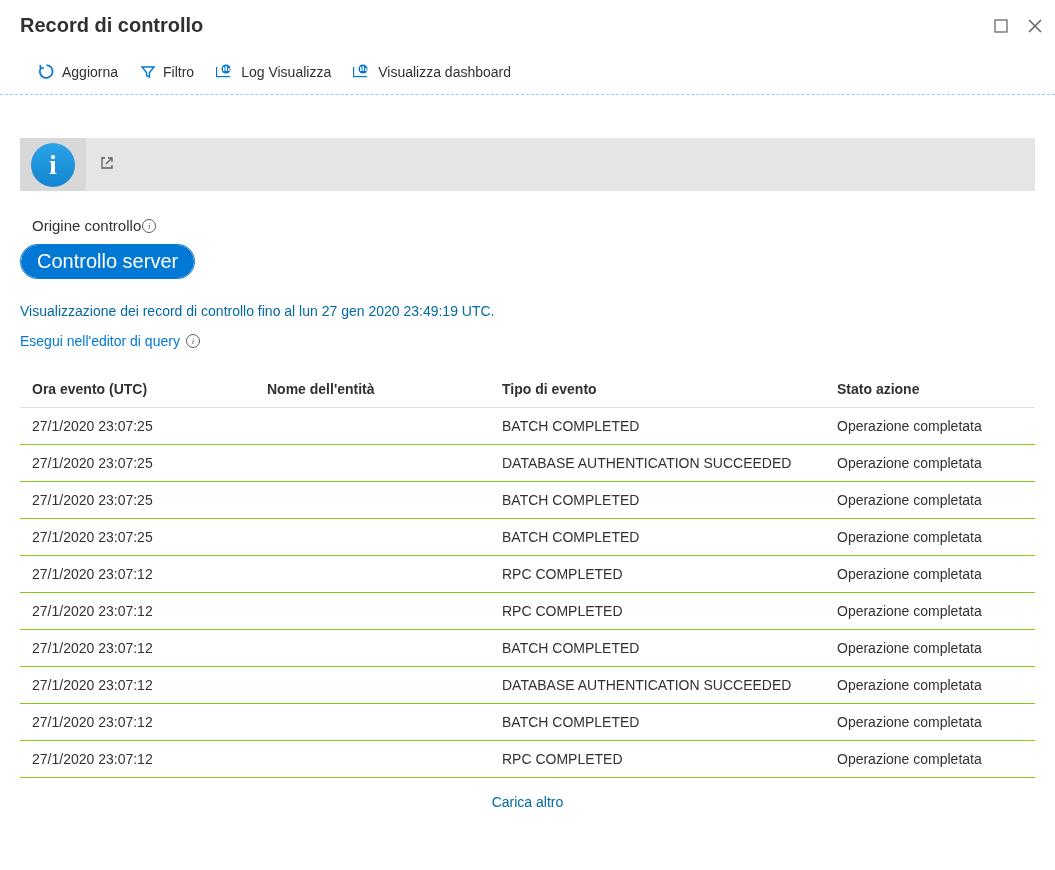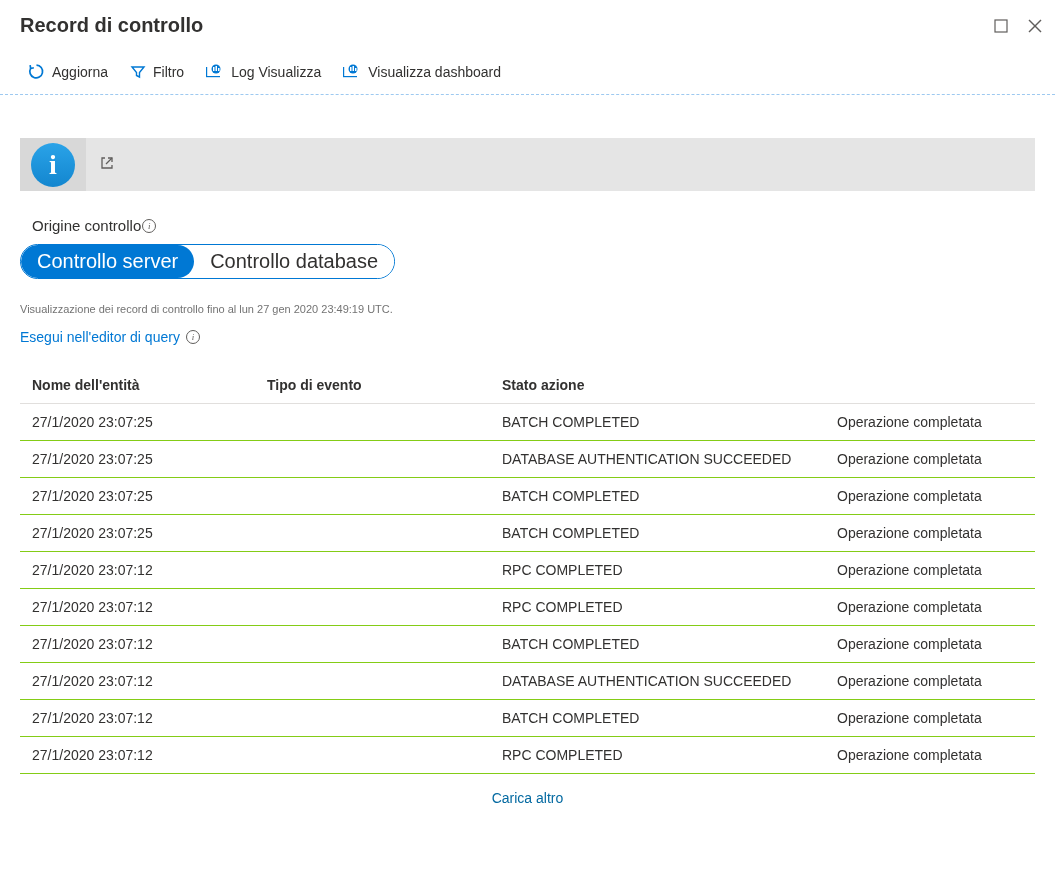--- a/index.html
+++ b/index.html
@@ -34,21 +34,21 @@
       height: 16px;
       cursor: pointer;
       display: flex;
       align-items: center;
       justify-content: center;
       color: #605e5c;
     }
     .toolbar {
       display: flex;
       gap: 22px;
-      padding: 16px 20px 14px 28px;
+      padding: 16px 20px 14px 38px;
       align-items: center;
       border-bottom: 1px dashed #9ec9f0;
     }
     .toolbar-item {
       display: flex;
       align-items: center;
       gap: 7px;
       cursor: pointer;
       color: #323130;
       font-size: 14px;
@@ -145,22 +145,22 @@
       cursor: pointer;
       background: white;
       color: #323130;
     }
     .toggle-option.active {
       background: #0078d4;
       color: white;
       border-radius: 18px;
     }
     .status-text {
-      font-size: 11px;
-      color: #737373;
+      font-size: 14px;
+      color: #0369a1;
       margin-bottom: 14px;
     }
     .query-link {
       color: #0078d4;
       font-size: 14px;
       cursor: pointer;
       margin-bottom: 22px;
       display: flex;
       align-items: center;
       gap: 6px;
@@ -300,32 +300,32 @@
       </div>
     </div>
 
     <div class="section-label">
       <span>Origine controllo</span>
       <span class="info-i">i</span>
     </div>
 
     <div class="toggle-group">
       <div class="toggle-option active">Controllo server</div>
-      <div class="toggle-option">Controllo database</div>
     </div>
 
     <div class="status-text">Visualizzazione dei record di controllo fino al lun 27 gen 2020 23:49:19 UTC.</div>
 
     <div class="query-link">
       <span>Esegui nell'editor di query</span>
       <span class="info-i">i</span>
     </div>
 
     <div class="table">
       <div class="table-header">
+        <div class="table-header-cell">Ora evento (UTC)</div>
         <div class="table-header-cell">Nome dell'entità</div>
         <div class="table-header-cell">Tipo di evento</div>
         <div class="table-header-cell">Stato azione</div>
       </div>
       <div id="table-body">
           <div class="table-row">
             <div class="table-cell">27/1/2020 23:07:25</div>
             <div class="table-cell"></div>
             <div class="table-cell">BATCH COMPLETED</div>
             <div class="table-cell">Operazione completata</div>

